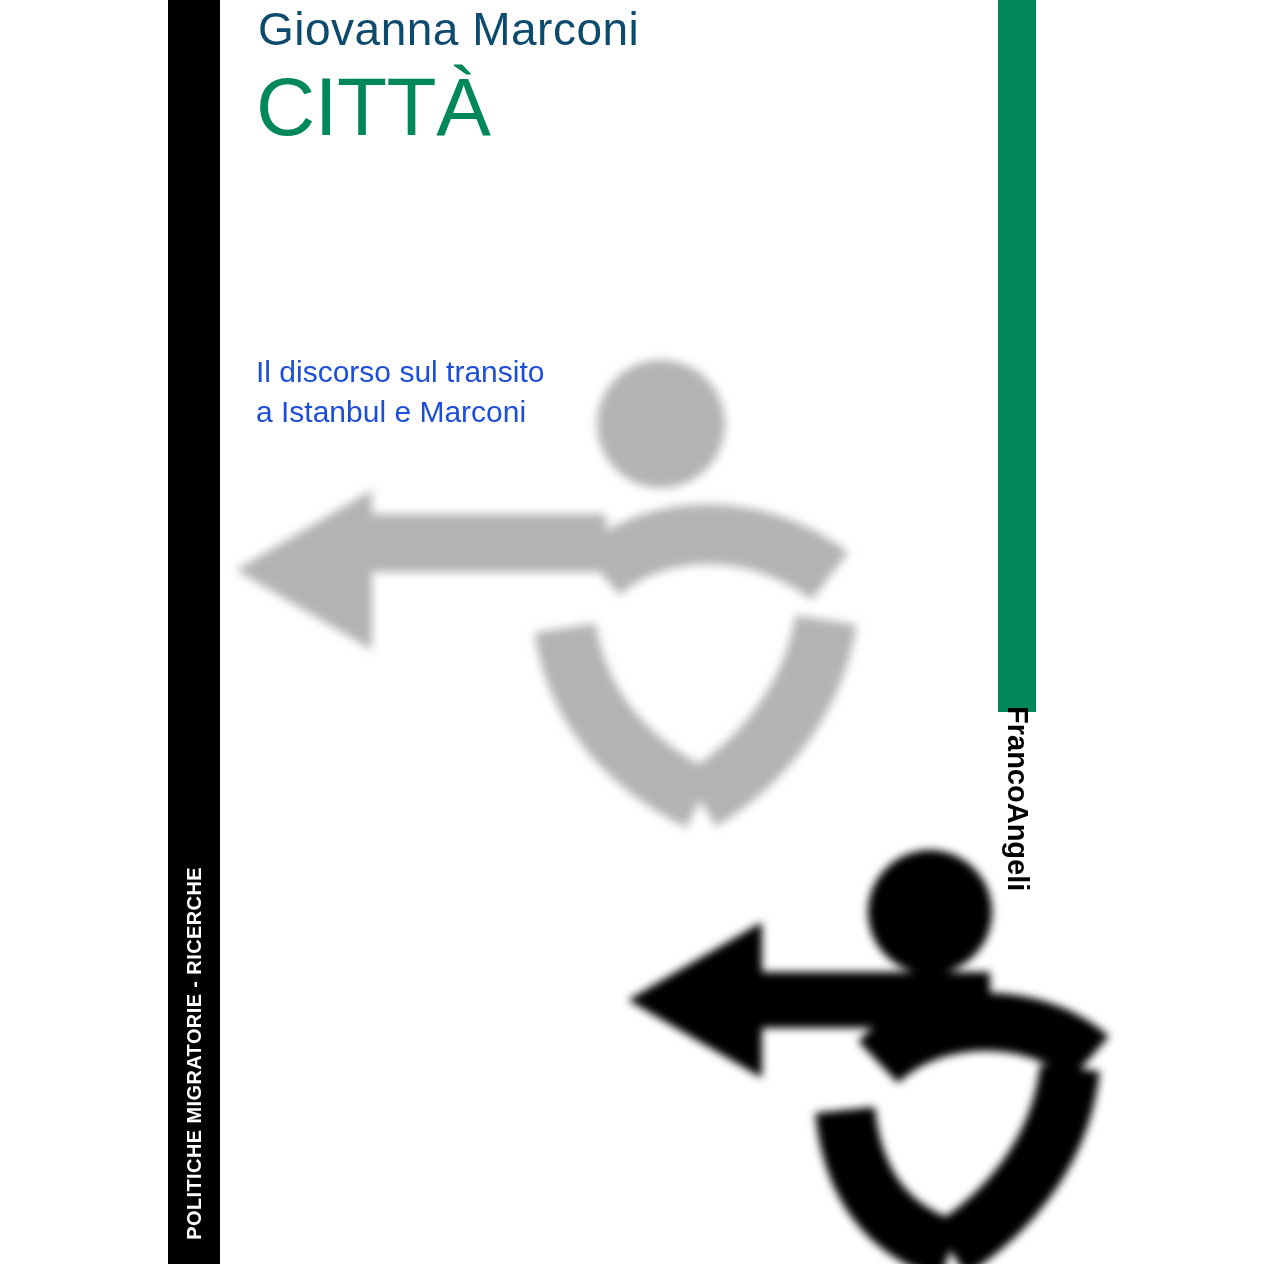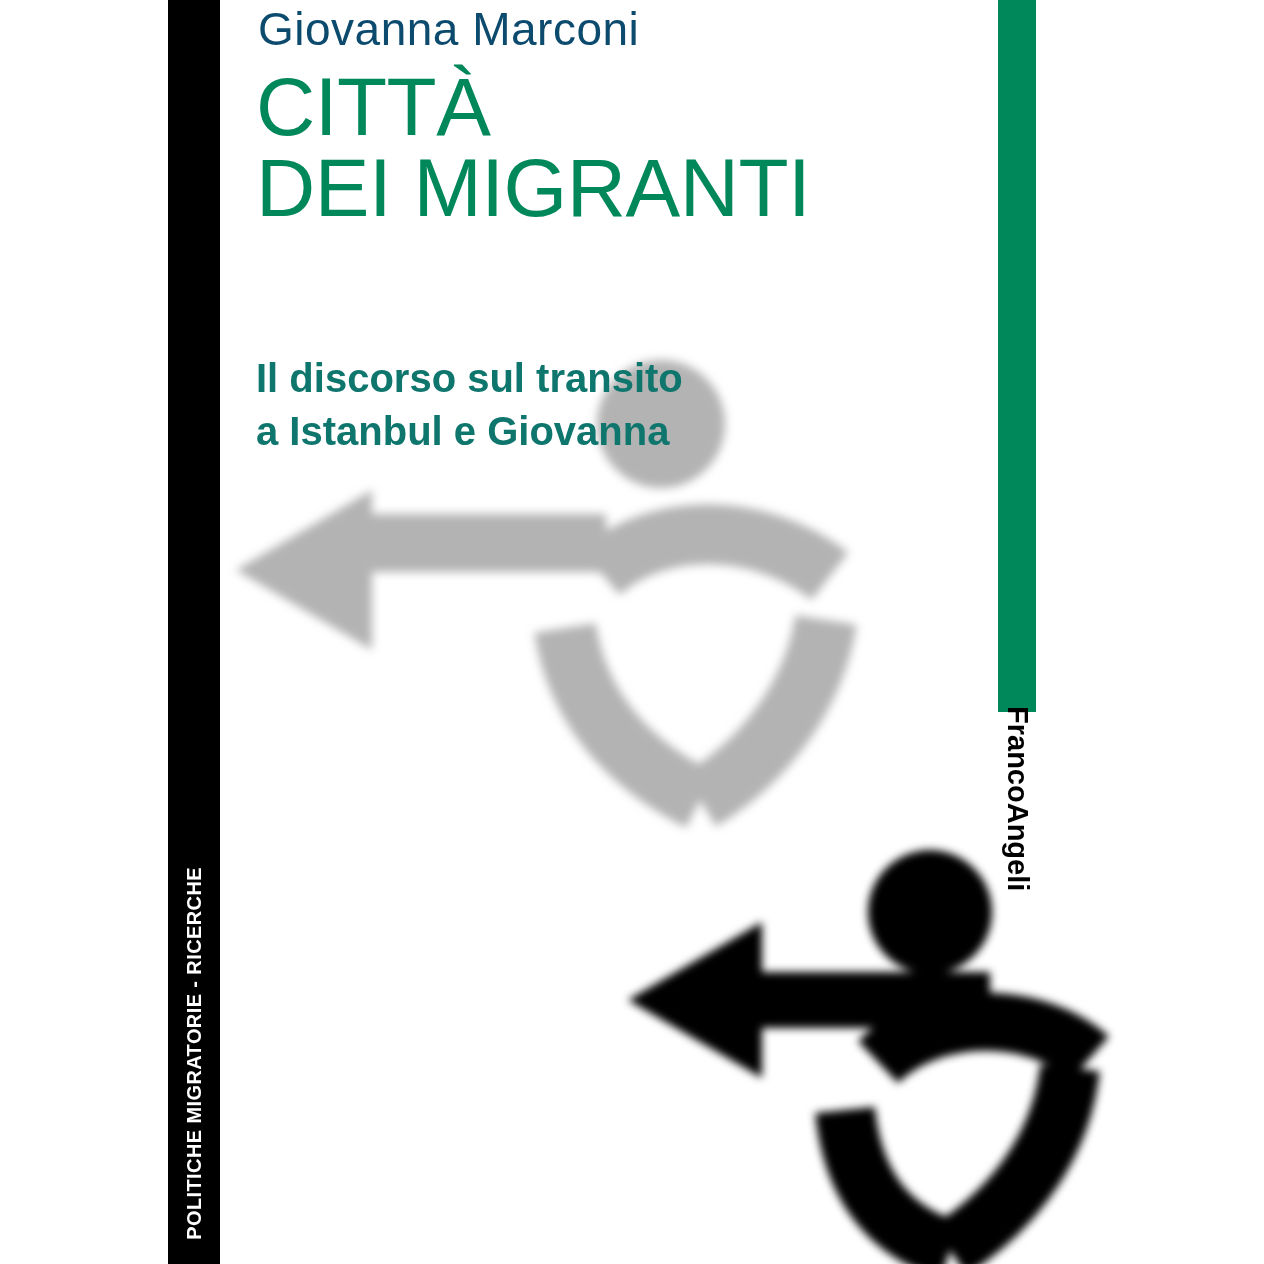--- a/index.html
+++ b/index.html
@@ -98,24 +98,24 @@
     line-height: 0.99;
     letter-spacing: -0.5px;
   }
   .title .line { display: block; white-space: nowrap; }
 
   .subtitle {
     position: absolute;
     left: 256px;
     top: 352px;
     width: 740px;
-    color: #0f766e;
-    font-size: 40px;
+    color: #1d4ed8;
+    font-size: 30px;
     line-height: 1.33;
-    font-weight: bold;
+    font-weight: normal;
   }
   .subtitle .line { display: block; white-space: nowrap; }
 
   
   .artwork {
     position: absolute;
     left: 0;
     top: 0;
     width: 1264px;
     height: 1264px;
@@ -166,21 +166,20 @@
       <path d="M 878 1062 C 935 1008, 1035 1010, 1090 1058" stroke="#000000" stroke-width="58" fill="none"></path>
       <path d="M 745 1028 L 990 1028 L 990 972 L 745 972 Z" fill="#000000"></path>
       <polygon points="628,1000 762,922 762,1078" fill="#000000"></polygon>
     </g>
   </svg>
 
   <div class="author">Giovanna Marconi</div>
 
   <div class="title">
     <span class="line">CITTÀ</span>
-    <span class="line">DEI MIGRANTI</span>
   </div>
 
   <div class="subtitle">
     <span class="line">Il discorso sul transito</span>
-    <span class="line">a Istanbul e Giovanna</span>
+    <span class="line">a Istanbul e Marconi</span>
   </div>
 
 </div>
 
 </body></html>

